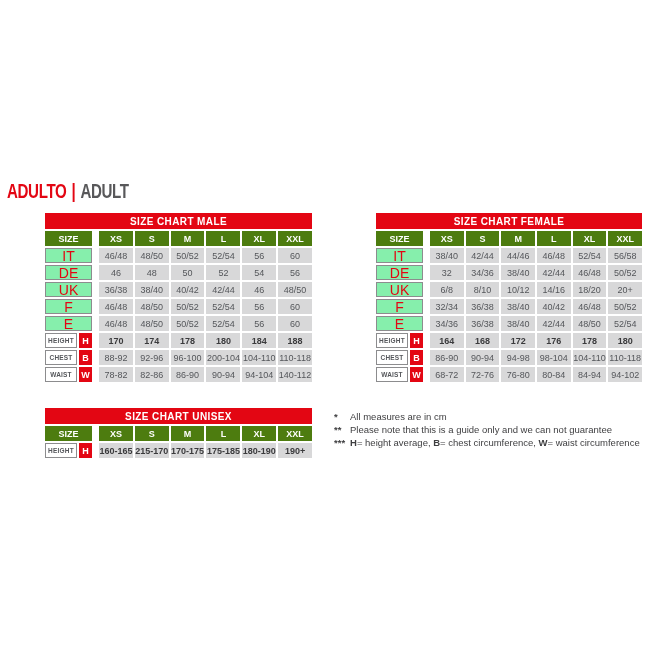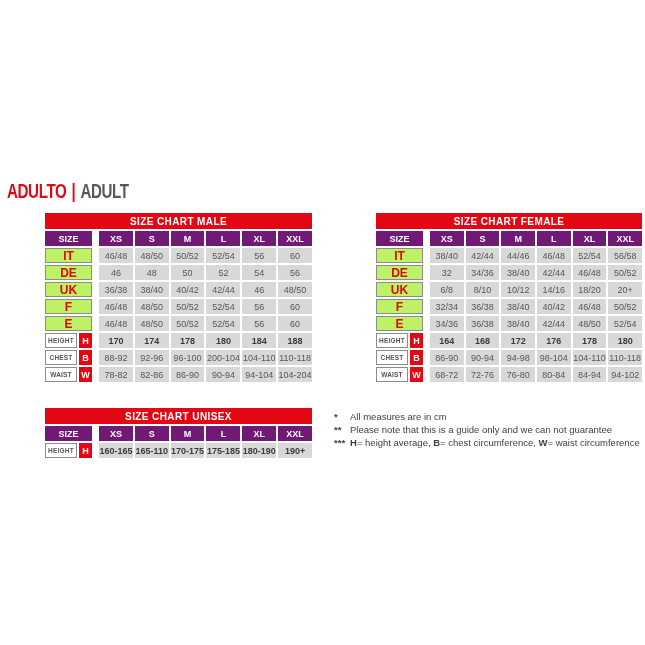--- a/index.html
+++ b/index.html
@@ -39,27 +39,27 @@
     background: #E30613; color: #ffffff;
     font-size: 10px; font-weight: bold; letter-spacing: 0.4px;
     display: flex; align-items: center; justify-content: center;
   }
   .trow { display: flex; gap: 2px; height: 15px; flex: none; }
 
   .sizecol { width: 47px; flex: none; margin-right: 5px; }
   .vcol    { flex: 1; min-width: 0; }
 
   .hcell {
-    background: #701a75; color: #ffffff;
+    background: #4d7c0f; color: #ffffff;
     font-size: 9px; font-weight: bold;
     display: flex; align-items: center; justify-content: center;
   }
   .lblc {
-    background: #bef264; border: 1px solid #8C8C8E;
-    color: #E30613; font-size: 12px; font-weight: bold;
+    background: #86efac; border: 1px solid #8C8C8E;
+    color: #E30613; font-size: 14px; font-weight: normal;
     display: flex; align-items: center; justify-content: center;
   }
   .mwrap { width: 47px; flex: none; margin-right: 5px; display: flex; gap: 2px; }
   .lblm {
     flex: 1; background: #ffffff; border: 1px solid #8C8C8E;
     color: #54565A; font-size: 6.5px; font-weight: bold; letter-spacing: 0.2px;
     display: flex; align-items: center; justify-content: center;
   }
   .badge {
     width: 13px; flex: none;
@@ -179,21 +179,21 @@
       <div class="trow">
         <div class="mwrap">
           <div class="lblm">WAIST</div>
           <div class="badge">W</div>
         </div>
         <div class="vcell vcol">78-82</div>
         <div class="vcell vcol">82-86</div>
         <div class="vcell vcol">86-90</div>
         <div class="vcell vcol">90-94</div>
         <div class="vcell vcol">94-104</div>
-        <div class="vcell vcol">104-204</div>
+        <div class="vcell vcol">140-112</div>
       </div>
     </div>
   <div class="sizetable" id="table-female">
       <div class="tbar">SIZE CHART FEMALE</div>
       <div class="trow">
         <div class="hcell sizecol">SIZE</div>
         <div class="hcell vcol">XS</div>
         <div class="hcell vcol">S</div>
         <div class="hcell vcol">M</div>
         <div class="hcell vcol">L</div>
@@ -292,21 +292,21 @@
         <div class="hcell vcol">L</div>
         <div class="hcell vcol">XL</div>
         <div class="hcell vcol">XXL</div>
       </div>
       <div class="trow">
         <div class="mwrap">
           <div class="lblm">HEIGHT</div>
           <div class="badge">H</div>
         </div>
         <div class="vcell vcol boldval">160-165</div>
-        <div class="vcell vcol boldval">165-110</div>
+        <div class="vcell vcol boldval">215-170</div>
         <div class="vcell vcol boldval">170-175</div>
         <div class="vcell vcol boldval">175-185</div>
         <div class="vcell vcol boldval">180-190</div>
         <div class="vcell vcol boldval">190+</div>
       </div>
     </div>
 
   <div class="footnotes">
     <div class="fn">
       <span class="fm">*</span>

